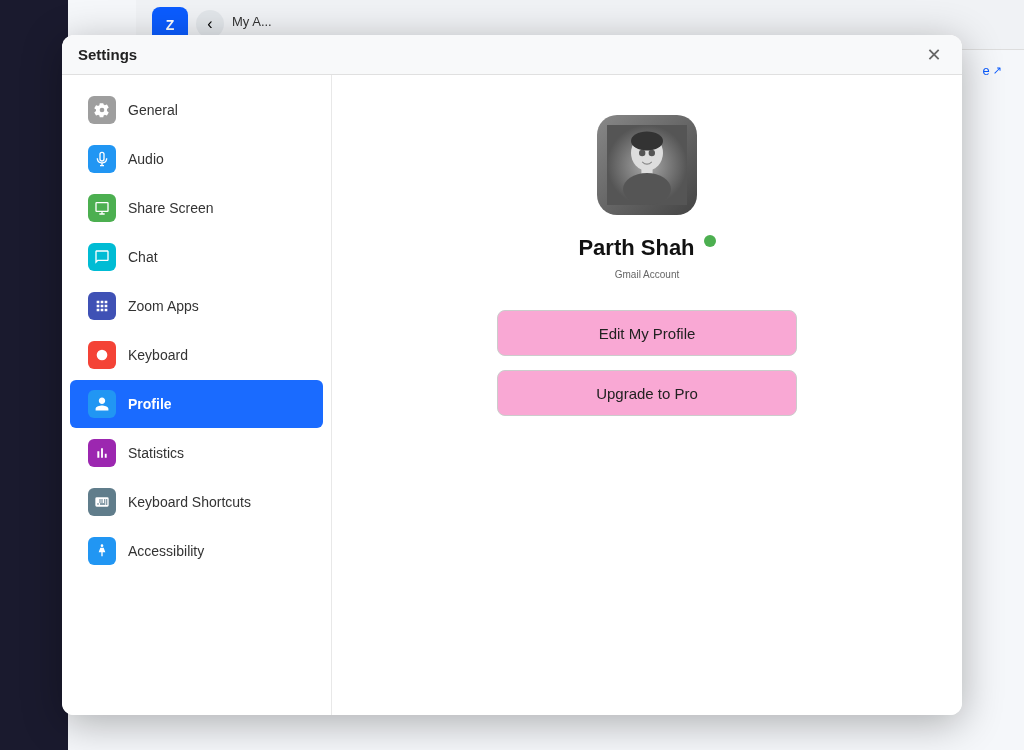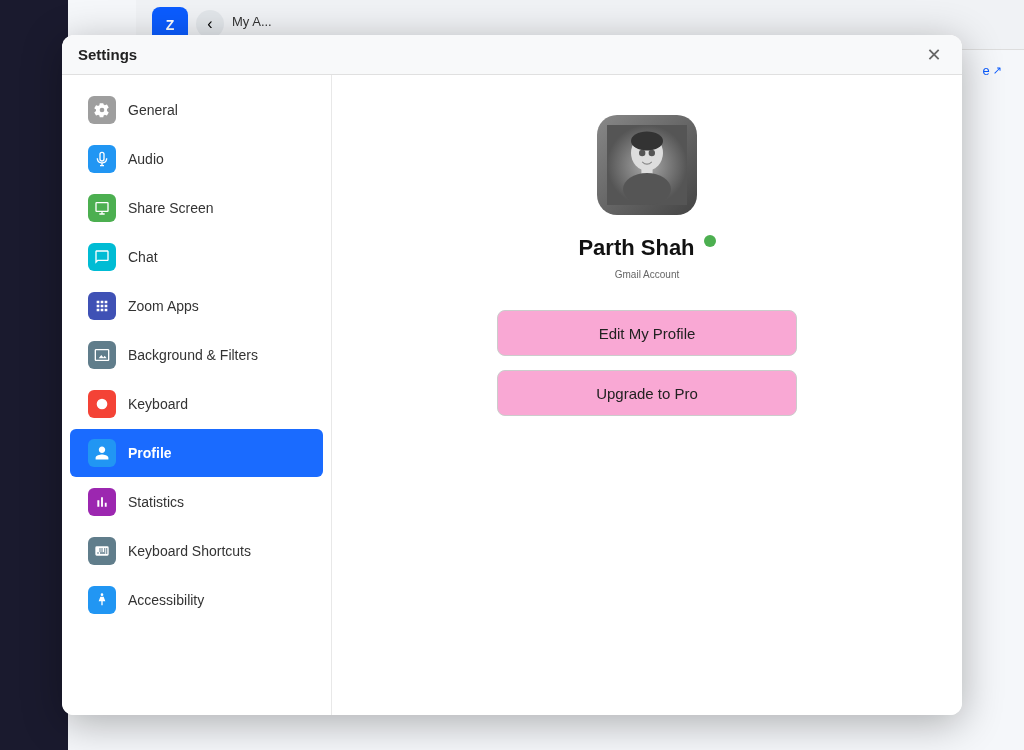--- a/index.html
+++ b/index.html
@@ -320,28 +320,20 @@
 
       <div class="sidebar-item">
         <div class="sidebar-icon icon-zoomapps">
           <svg viewBox="0 0 24 24">
               <path d="M4 8h4V4H4v4zm6 12h4v-4h-4v4zm-6 0h4v-4H4v4zm0-6h4v-4H4v4zm6 0h4v-4h-4v4zm6-10v4h4V4h-4zm-6 4h4V4h-4v4zm6 6h4v-4h-4v4zm0 6h4v-4h-4v4z"></path>
             </svg>
         </div>
         <span class="sidebar-label">Zoom Apps</span>
       </div>
 
-      <div class="sidebar-item">
-        <div class="sidebar-icon icon-bg">
-          <svg viewBox="0 0 24 24">
-              <path d="M21 3H3C2 3 1 4 1 5v14c0 1.1.9 2 2 2h18c1 0 2-1 2-2V5c0-1-1-2-2-2zm0 16H3V5h18v14zm-10-7l-4 5h12l-3-4-2.03 2.71L11 12z"></path>
-            </svg>
-        </div>
-        <span class="sidebar-label">Background &amp; Filters</span>
-      </div>
 
       <div class="sidebar-item">
         <div class="sidebar-icon icon-recording">
           <svg viewBox="0 0 24 24">
               <circle cx="12" cy="12" r="8"></circle>
             </svg>
         </div>
         <span class="sidebar-label">Keyboard</span>
       </div>
 

